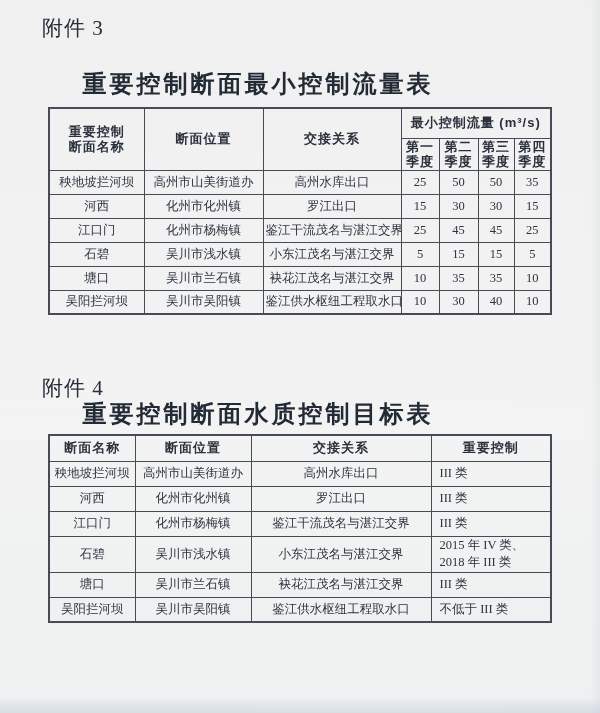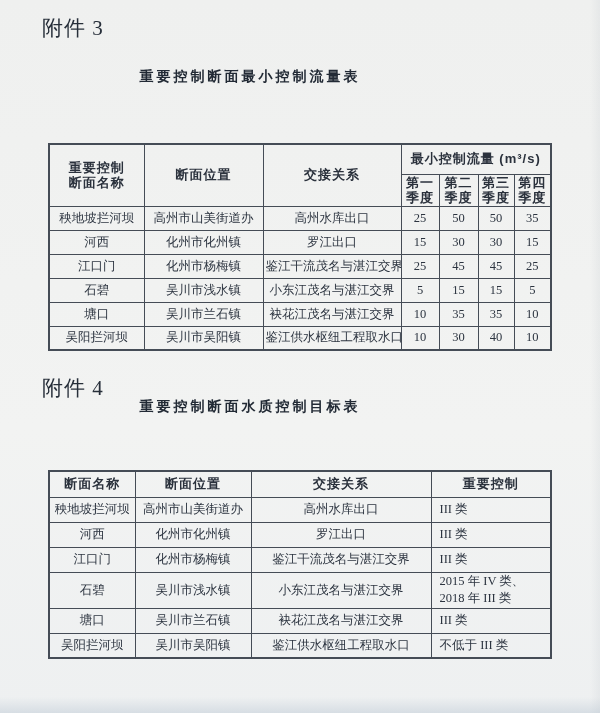--- a/index.html
+++ b/index.html
@@ -28,32 +28,31 @@
     position:absolute;top:0;bottom:0;right:0;width:10px;
     background:linear-gradient(to right, rgba(160,170,180,0), rgba(160,170,180,0.12));
   }
   .attach{
     position:absolute;left:42px;
     font-size:21px;letter-spacing:1px;color:#272f3a;
   }
   .attach.a3{top:14px;}
   .attach.a4{top:374px;}
   .doc-title{
-    position:absolute;left:8px;width:484px;text-align:center;
-    font-size:14px;font-weight:bold;letter-spacing:3px;color:#222a35;
+    position:absolute;left:16px;width:484px;text-align:center;
+    font-size:24px;font-weight:bold;letter-spacing:3px;color:#222a35;
     font-family:"Liberation Serif", serif;
   }
   .doc-title.t1{top:68px;}
   .doc-title.t2{top:398px;}
   table.grid{
     position:absolute;left:48px;
     border-collapse:collapse;
     table-layout:fixed;
     border:2px solid var(--border);
-    margin-top:36px;
   }
   table.grid.t1{top:107px;width:502px;}
   table.grid.t2{top:434px;width:502px;}
   table.grid th, table.grid td{
     border:1px solid var(--border);
     padding:0 2px;
     text-align:center;
     vertical-align:middle;
     overflow:hidden;
   }

